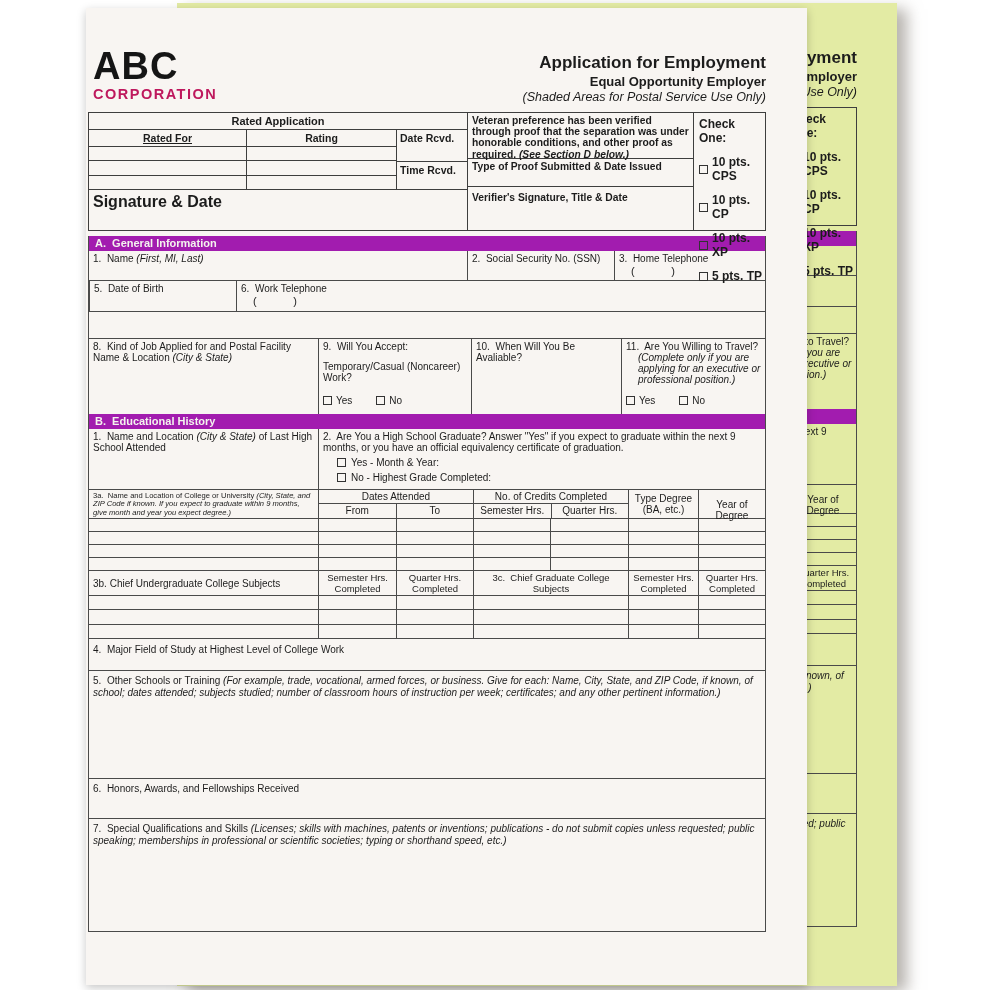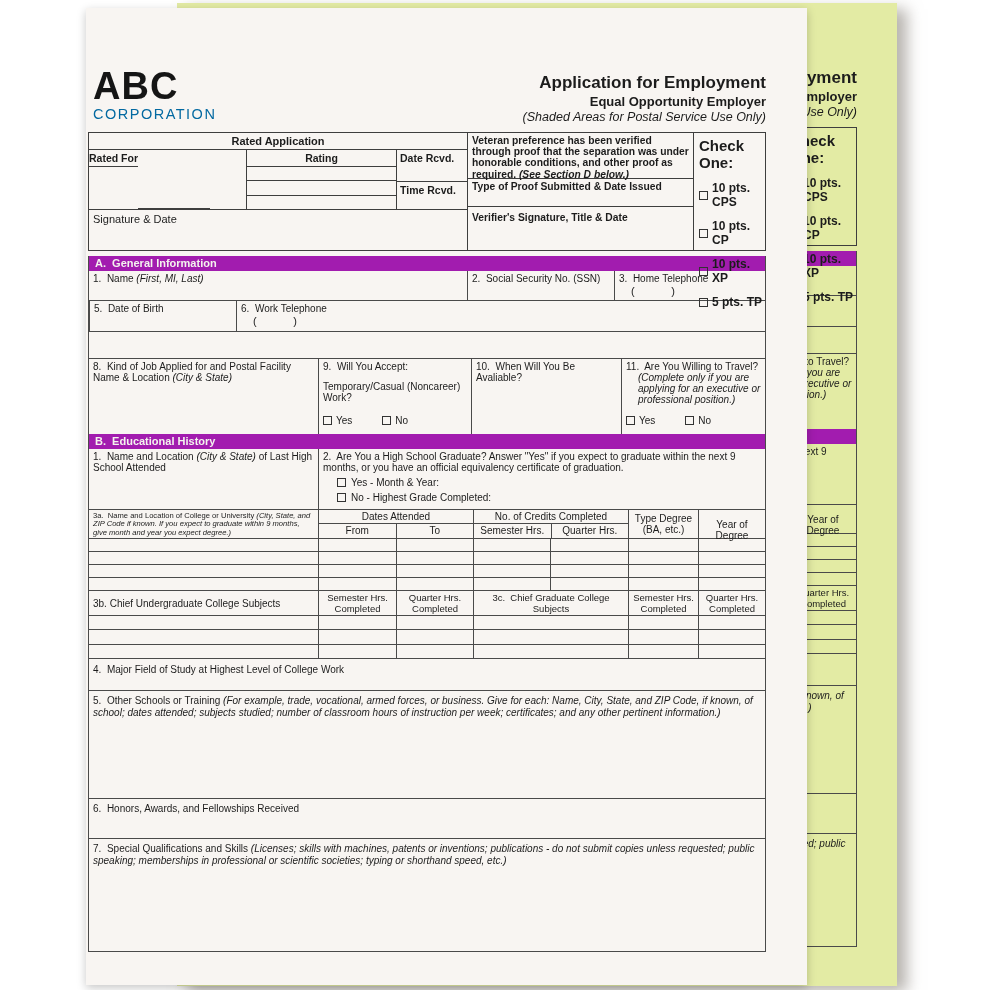--- a/index.html
+++ b/index.html
@@ -8,49 +8,49 @@
 
   .sheet { position: absolute; overflow: hidden; }
   .sheet.yellow { left: 177px; top: 3px; width: 720px; height: 983px; background: #e3eba4;
                   box-shadow: 10px 6px 14px rgba(125,118,110,0.55); }
   .sheet.white  { left: 86px; top: 8px; width: 721px; height: 977px; background: #f8f5f2;
                   box-shadow: 0 3px 9px rgba(0,0,0,0.22); }
 
   .form { position: absolute; left: 2px; top: 0; width: 678px; }
 
   
-  .form-header { margin-top: 60px; height: 64px; display: flex; justify-content: space-between; padding-left: 5px; }
+  .form-header { margin-top: 40px; height: 64px; display: flex; justify-content: space-between; padding-left: 5px; }
   .logo { font-size: 38px; font-weight: bold; letter-spacing: 1px; line-height: 37px; color: #151515; }
-  .logo-sub { font-size: 14.5px; letter-spacing: 1.5px; margin-top: 1px; color: #0369a1; }
+  .logo-sub { font-size: 14.5px; letter-spacing: 1.5px; margin-top: 1px; color: #be185d; font-weight: bold; }
   .title-block { text-align: right; padding-top: 5px; }
   .form-title { font-size: 17px; font-weight: bold; }
   .form-subtitle { font-size: 13px; font-weight: bold; margin-top: 1px; }
   .form-note { font-size: 12.5px; font-style: italic; margin-top: 1px; }
 
   
   .top-table { display: flex; border: 1.5px solid #3e3e3e; height: 119px; }
   .tt-left { width: 378px; display: flex; flex-direction: column; }
   .tt-title { height: 17px; border-bottom: 1px solid #3e3e3e; text-align: center; font-weight: bold; font-size: 11px; line-height: 16px; }
   .tt-grid { display: flex; height: 60px; border-bottom: 1px solid #3e3e3e; }
-  .tt-colA { width: 158px; border-right: 1px solid #3e3e3e; display: flex; flex-direction: row; }
+  .tt-colA { width: 158px; border-right: 1px solid #3e3e3e; display: flex; flex-direction: column; text-decoration: underline; }
   .tt-colB { width: 150px; border-right: 1px solid #3e3e3e; display: flex; flex-direction: column; }
   .tt-colC { flex: 1; display: flex; flex-direction: column; }
   .tt-h { height: 17px; border-bottom: 1px solid #3e3e3e; text-align: center; font-weight: bold; font-size: 10.5px; line-height: 16px; }
   .tt-line { flex: 1; border-bottom: 1px solid #3e3e3e; }
   .tt-line:last-child { border-bottom: none; }
   .tt-date { height: 32px; border-bottom: 1px solid #3e3e3e; font-weight: bold; font-size: 10.5px; padding: 2px 3px; }
   .tt-time { flex: 1; font-weight: bold; font-size: 10.5px; padding: 2px 3px; }
-  .tt-sig { flex: 1; font-weight: normal; font-size: 11px; padding: 3px 4px; }
+  .tt-sig { flex: 1; font-weight: bold; font-size: 16px; padding: 3px 4px; }
   .tt-vet { width: 227px; border-left: 1px solid #3e3e3e; border-right: 1px solid #3e3e3e; display: flex; flex-direction: column; }
   .vet-p { height: 46px; border-bottom: 1px solid #3e3e3e; padding: 2px 4px; font-size: 10.3px; font-weight: bold; line-height: 11.2px; }
   .vet-p .it { font-style: italic; }
   .vet-proof { height: 28px; border-bottom: 1px solid #3e3e3e; padding: 2px 4px; font-weight: bold; font-size: 10.3px; }
   .vet-ver { flex: 1; padding: 5px 4px; font-weight: bold; font-size: 10.3px; }
   .tt-check { flex: 1; padding: 4px 2px 0 5px; }
-  .co-label { font-weight: bold; font-size: 15px; }
+  .co-label { font-weight: bold; font-size: 12px; }
   .co-opt { display: flex; align-items: center; gap: 4px; margin-top: 10px; font-weight: bold; font-size: 12px; }
   .cb { width: 9px; height: 9px; border: 1px solid #333; background: transparent; flex: 0 0 auto; }
 
   
   .main-table { margin-top: 5px; border-left: 1px solid #4a4a4a; border-right: 1px solid #4a4a4a; border-bottom: 1.5px solid #4a4a4a; }
   .bar { height: 15px; background: #a21caf; color: #f4f3ee; font-weight: bold; font-size: 11px; line-height: 15px; padding-left: 6px; }
   .lab { font-size: 10px; }
   .it { font-style: italic; }
 
   .rowA1 { display: flex; height: 30px; border-bottom: 1px solid #4a4a4a; }
@@ -65,21 +65,21 @@
   .r2 { display: flex; height: 31px; border-bottom: 1px solid #4a4a4a; }
   .cA2b { width: 147px; border-left: 1px solid #4a4a4a; padding: 2px 4px; }
   .cA2c { flex: 1; border-left: 1px solid #4a4a4a; padding: 2px 4px; }
   .r3 { flex: 1; border-left: 1px solid #4a4a4a; padding: 2px 4px; }
 
   .row811 { display: flex; height: 75px; }
   .c8 { width: 229px; padding: 2px 4px; }
   .c9 { width: 153px; border-left: 1px solid #4a4a4a; padding: 2px 4px; display: flex; flex-direction: column; }
   .c10 { width: 150px; border-left: 1px solid #4a4a4a; padding: 2px 4px; }
   .c11 { flex: 1; border-left: 1px solid #4a4a4a; padding: 2px 4px; display: flex; flex-direction: column; }
-  .yesno { display: flex; gap: 30px; margin-top: auto; margin-bottom: 6px; font-size: 10px; }
+  .yesno { display: flex; gap: 24px; margin-top: auto; margin-bottom: 6px; font-size: 10px; }
   .yn { display: flex; align-items: center; gap: 4px; }
   .sub9 { margin-top: 9px; }
   .hint11 { margin-left: 12px; }
 
   .rowB1 { display: flex; height: 61px; border-bottom: 1px solid #4a4a4a; }
   .cB1a { width: 229px; padding: 2px 4px; }
   .cB1b { flex: 1; border-left: 1px solid #4a4a4a; padding: 2px 4px; }
   .cbline { display: flex; align-items: center; gap: 5px; margin: 4px 0 0 14px; font-size: 10px; }
 
   .t3a-head { display: flex; height: 29px; border-bottom: 1px solid #4a4a4a; }

